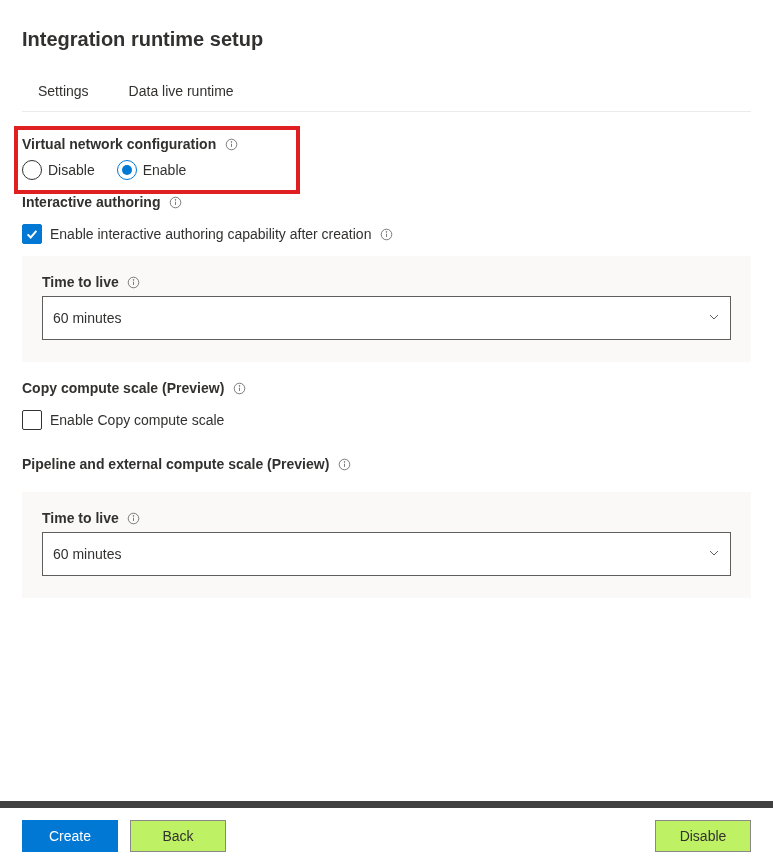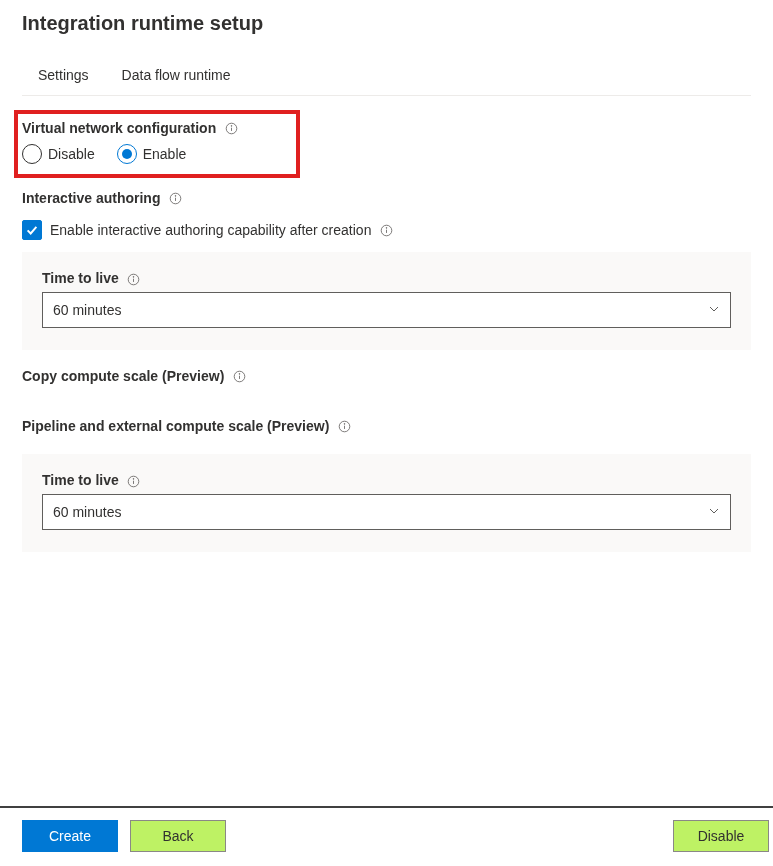--- a/index.html
+++ b/index.html
@@ -6,32 +6,32 @@
     body {
       font-family: "Segoe UI", -apple-system, sans-serif;
       font-size: 14px;
       color: #323130;
       background: #ffffff;
       width: 773px;
       height: 866px;
       position: relative;
     }
     .container {
-      padding: 8px 22px 0 22px;
+      padding: 24px 22px 0 22px;
     }
     .page-title {
       font-size: 20px;
       font-weight: 600;
       color: #323130;
       margin-bottom: 22px;
       margin-top: 4px;
     }
     .tabs {
       display: flex;
-      gap: 1px;
+      gap: 8px;
       border-bottom: 1px solid #edebe9;
       margin-bottom: 0;
       text-align: center;
     }
     .tab {
       padding: 10px 16px 12px 16px;
       font-size: 14px;
       color: #323130;
       cursor: pointer;
       border-bottom: none;
@@ -48,21 +48,20 @@
       background:#0078d4;
     }
     .content {
       padding-top: 14px;
     }
     .highlight-box {
       border: 4px solid #e02020;
       padding: 6px 8px 10px 4px;
       margin-left: -8px;
       width: 286px;
-      margin-bottom: 12px;
     }
     .section-label {
       font-size: 14px;
       font-weight: 600;
       color: #323130;
       display: inline-flex;
       align-items: center;
       gap: 8px;
       margin-bottom: 8px;
     }
@@ -130,35 +129,35 @@
     .checkbox svg { width: 14px; height: 14px; }
     .panel {
       background: #faf9f8;
       padding: 18px 20px 22px 20px;
       margin-top: 12px;
     }
     .dropdown {
       width: 100%;
       border: 1px solid #605e5c;
       background: #ffffff;
-      height: 36px;
+      height: 44px;
       display: flex;
       align-items: center;
       justify-content: space-between;
       padding: 0 10px 0 10px;
       cursor: pointer;
     }
     .dropdown .chevron svg { width: 12px; height: 12px; color: #605e5c; }
     .footer {
       position: absolute;
       bottom: 0;
       left: 0;
       right: 0;
-      border-top: 2px solid #404040;
-      padding: 12px 4px 14px 22px;
+      border-top: 7px solid #404040;
+      padding: 12px 22px 14px 22px;
       display: flex;
       justify-content: space-between;
       align-items: center;
     }
     .footer-left { display: flex; gap: 12px; }
     .btn {
       min-width: 96px;
       height: 32px;
       border: 1px solid #8a8886;
       background: #bef264;
@@ -172,34 +171,34 @@
     }
     .btn.primary {
       background: #0078d4;
       border-color: #0078d4;
       color: #ffffff;
     }
     .ttl-label{
       font-size:14px;
       font-weight:600;
       display:inline-flex;
-      align-items:flex-end;
+      align-items:center;
       gap:8px;
       margin-bottom:6px;
     }
   </style>
 </head>
 <body>
 
 <div class="container">
   <h1 class="page-title">Integration runtime setup</h1>
 
   <div class="tabs">
     <div class="tab">Settings</div>
-    <div class="tab">Data flow runtime</div>
+    <div class="tab">Data live runtime</div>
   </div>
 
   <div class="content">
 
     <div class="highlight-box">
       <div class="section-label">
         <span>Virtual network configuration</span>
         <span class="info-icon">
           <svg viewBox="0 0 16 16" fill="none" stroke="currentColor" stroke-width="1">
               <circle cx="8" cy="8" r="6.5"></circle>
@@ -274,20 +273,24 @@
       <div class="section-label">
         <span>Copy compute scale (Preview)</span>
         <span class="info-icon">
           <svg viewBox="0 0 16 16" fill="none" stroke="currentColor" stroke-width="1">
               <circle cx="8" cy="8" r="6.5"></circle>
               <line x1="8" y1="7" x2="8" y2="11"></line>
               <circle cx="8" cy="4.8" r="0.5" fill="currentColor"></circle>
             </svg>
         </span>
       </div>
+      <div class="checkbox-row">
+        <span class="checkbox"></span>
+        <span>Enable Copy compute scale</span>
+      </div>
     </div>
 
     <div class="section" style="margin-top:26px;">
       <div class="section-label">
         <span>Pipeline and external compute scale (Preview)</span>
         <span class="info-icon">
           <svg viewBox="0 0 16 16" fill="none" stroke="currentColor" stroke-width="1">
               <circle cx="8" cy="8" r="6.5"></circle>
               <line x1="8" y1="7" x2="8" y2="11"></line>
               <circle cx="8" cy="4.8" r="0.5" fill="currentColor"></circle>

